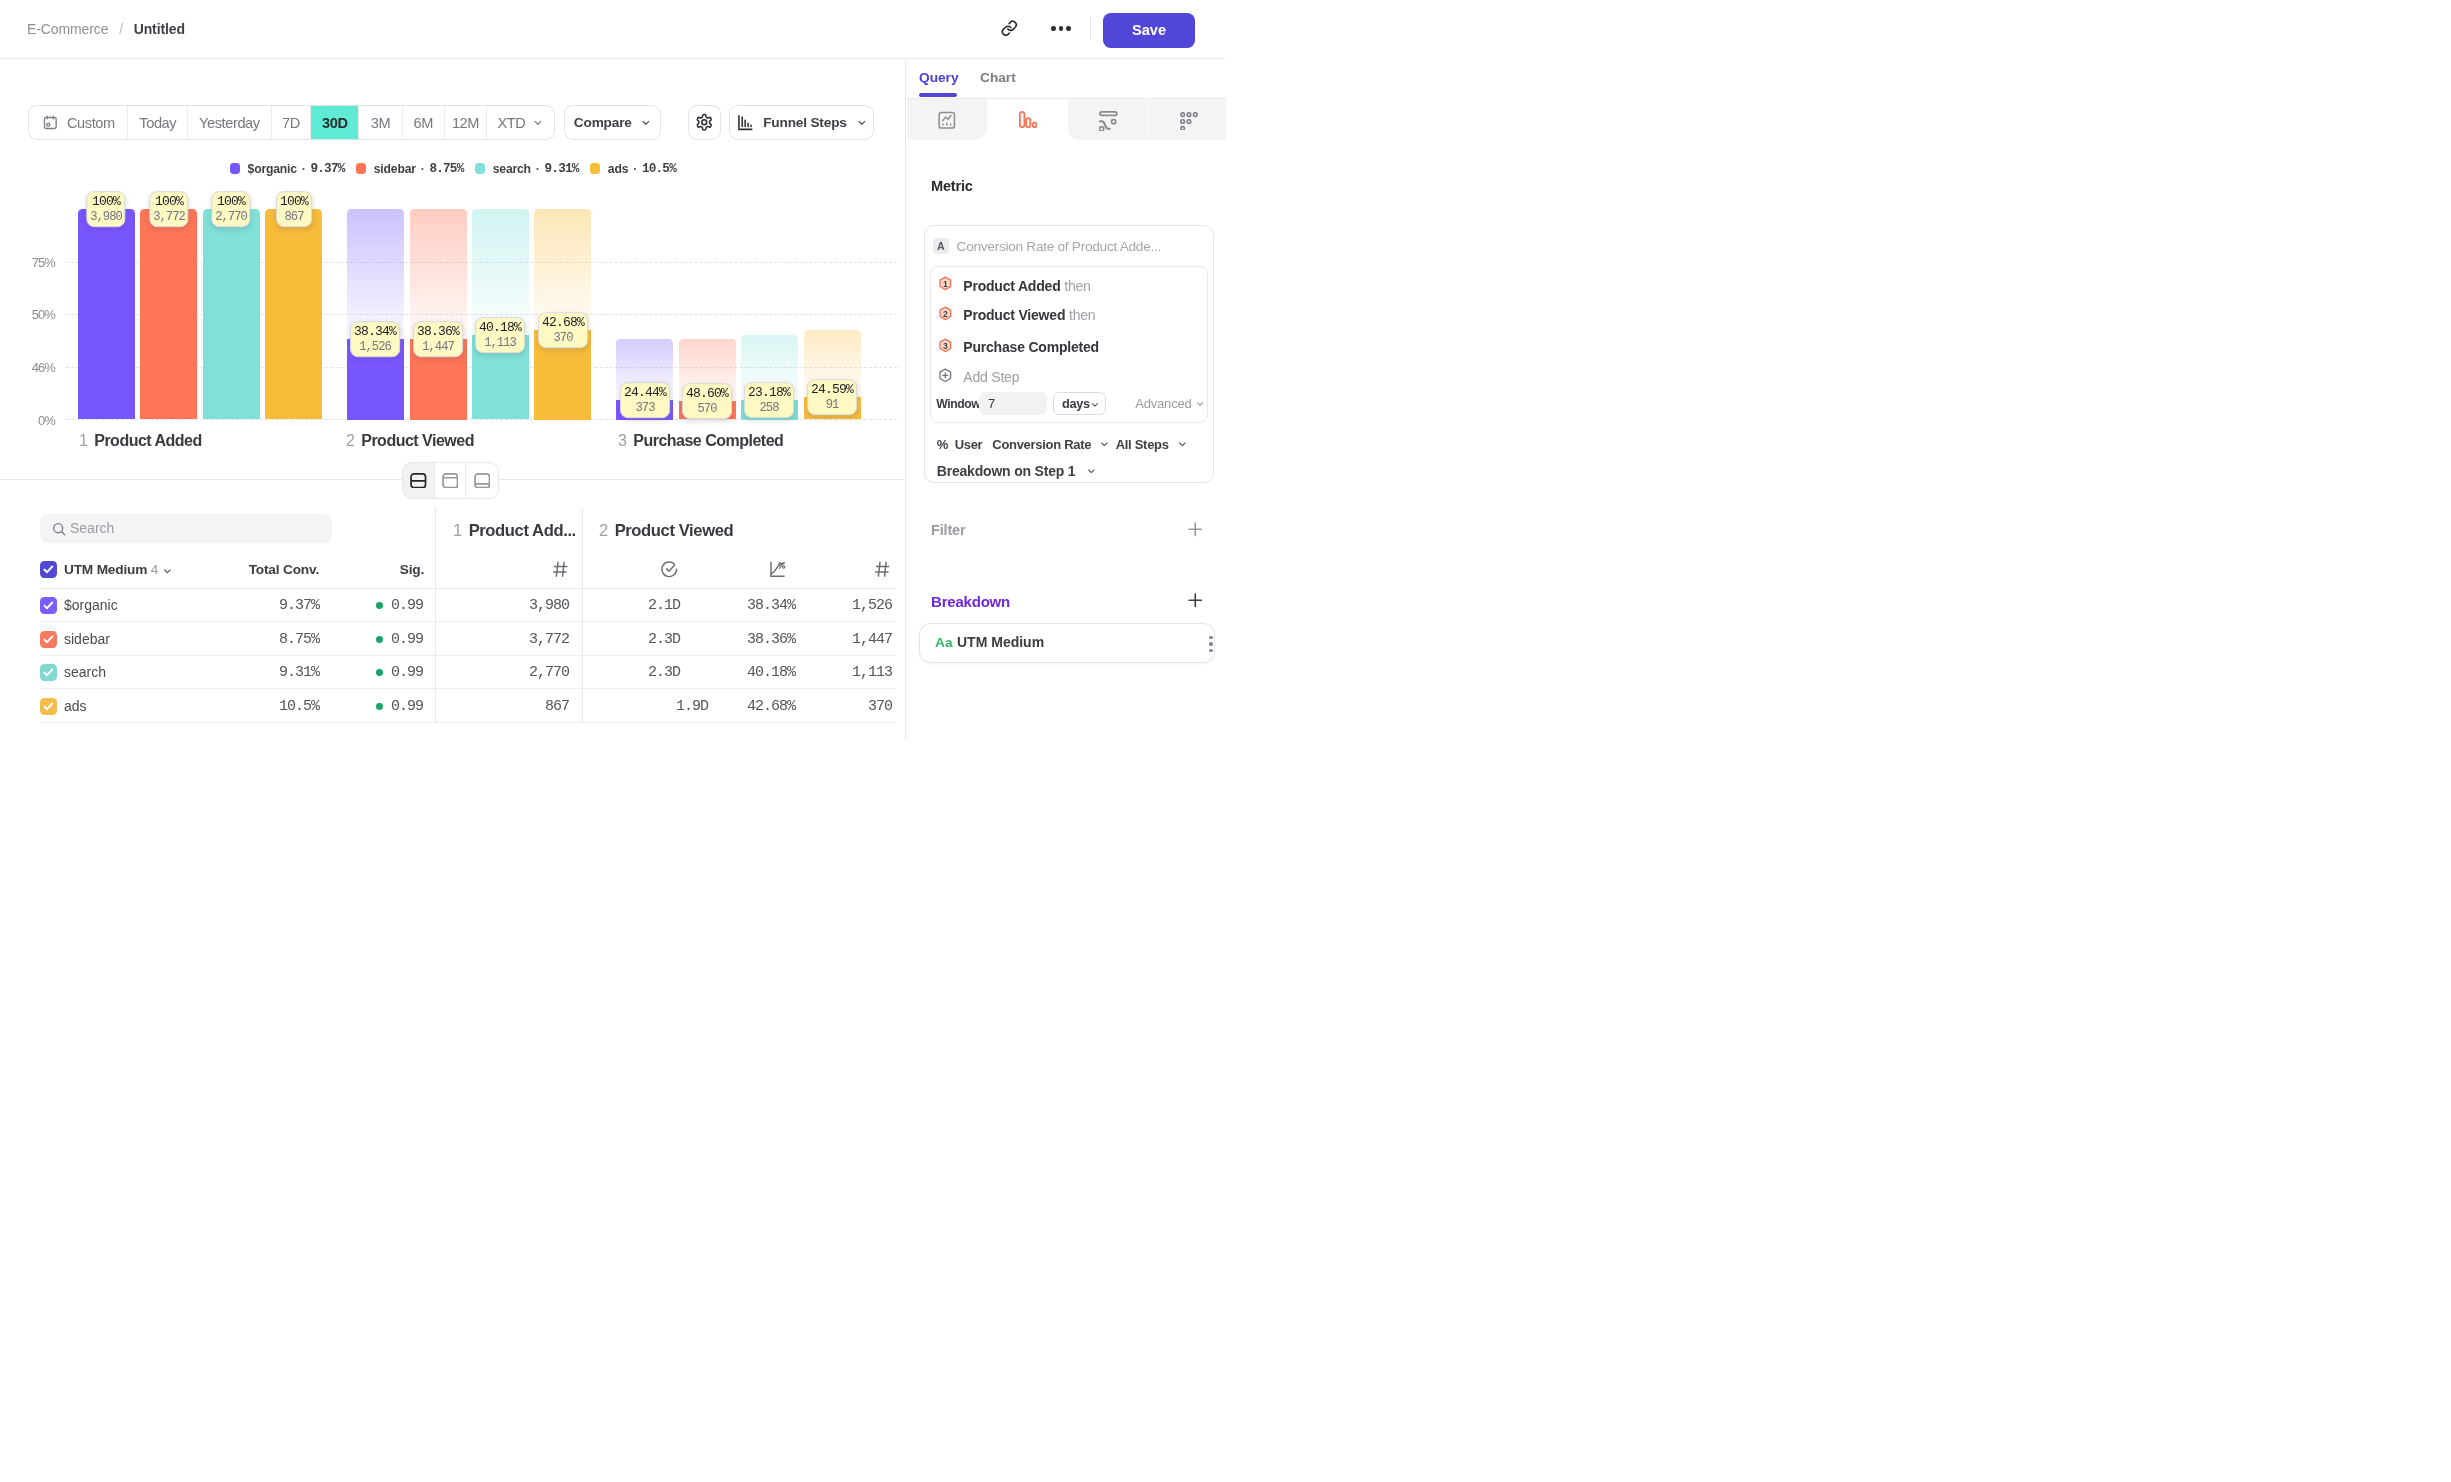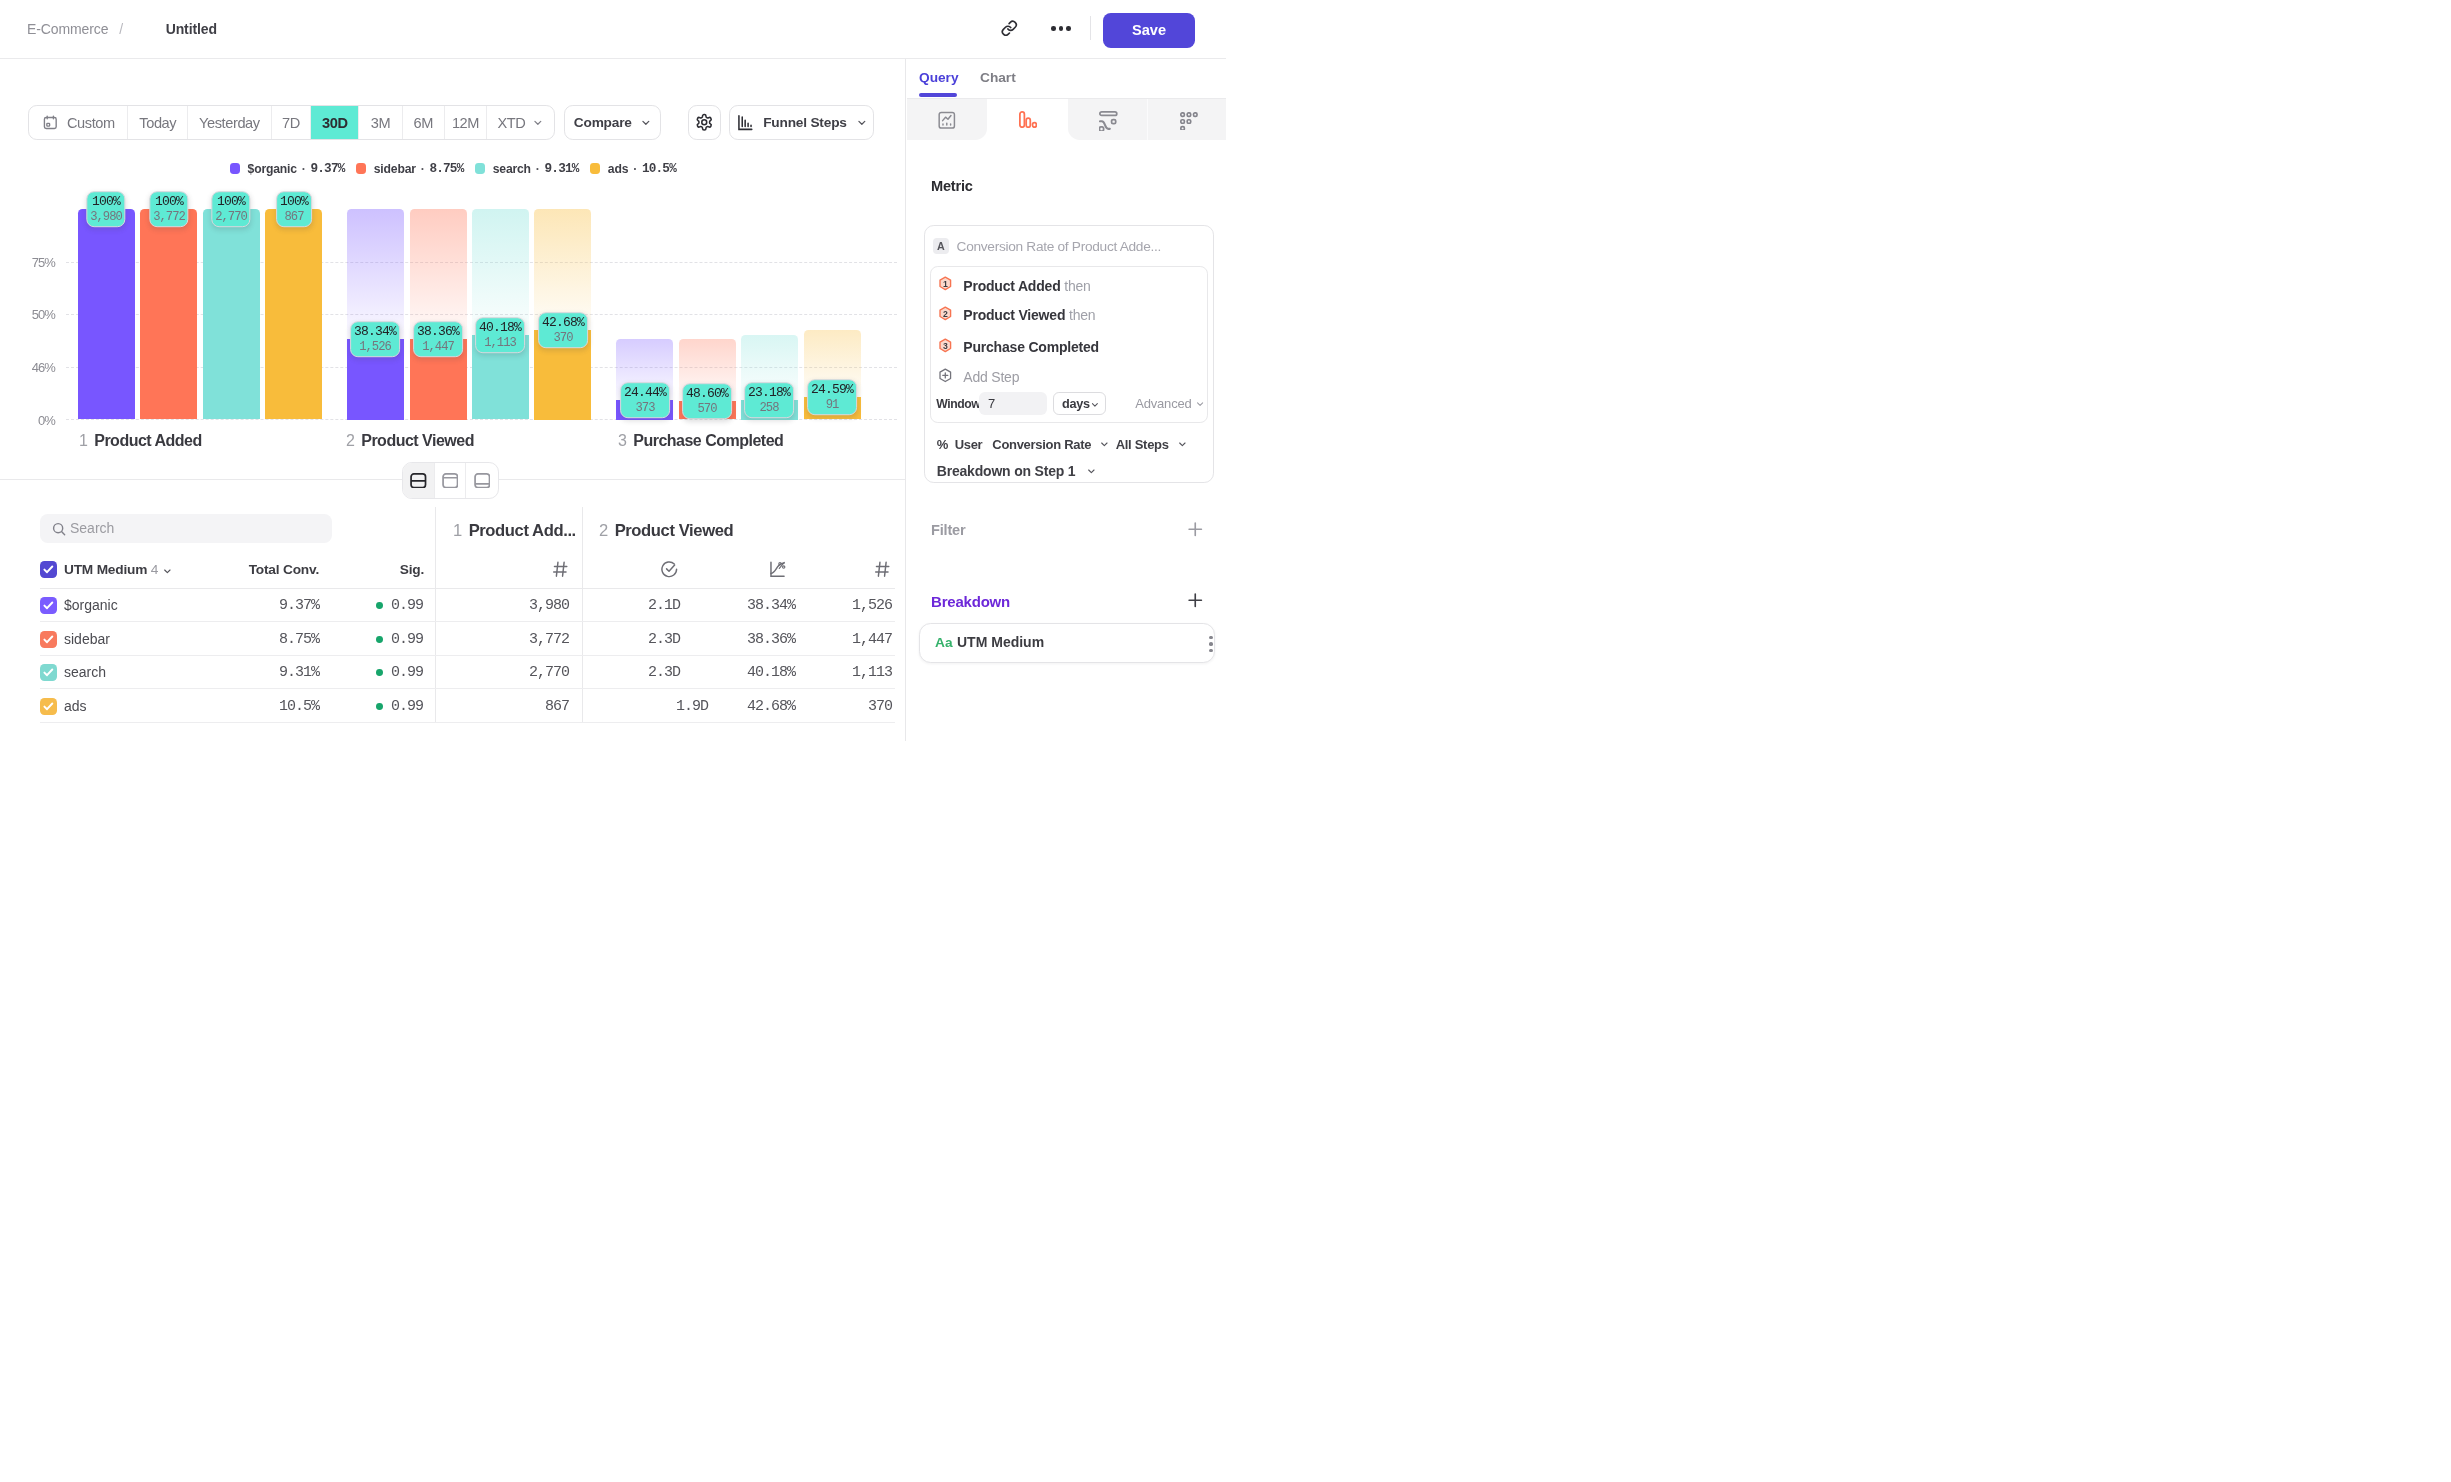--- a/index.html
+++ b/index.html
@@ -7,37 +7,37 @@
   html,body { width:1226px; height:741px; background:#fff; overflow:hidden; }
   body { font-family:"Liberation Sans", sans-serif; color:#3c3c42; position:relative; }
   .abs { position:absolute; }
   .mono { font-family:"Liberation Mono", monospace; }
   svg { display:block; }
 
   
   #hdr { position:absolute; top:0; left:0; width:1226px; height:59px; border-bottom:1px solid #eaeaec; background:#fff; }
   #crumb { position:absolute; left:27px; top:20.5px; font-size:14px; color:#8f8f96; letter-spacing:-0.1px; }
   #crumb .sep { color:#b9b9bf; margin:0 10.7px; }
-  #crumb b { color:#3f3f46; font-weight:600;margin-left:32px; }
+  #crumb b { color:#3f3f46; font-weight:600; }
   #savebtn { position:absolute; left:1103px; top:12.7px; width:92px; height:35px; background:#5246d9; border-radius:7.8px; color:#fff; font-size:14.6px; font-weight:600; text-align:center; line-height:35px; }
   #hdrdiv { position:absolute; left:1090px; top:15.6px; width:1px; height:24.4px; background:#e4e4e7; }
 
   
   .btn { position:absolute; top:105px; height:35px; border:1px solid #e3e3e6; border-radius:8.8px; background:#fff; display:flex; align-items:center; justify-content:center; font-size:13.7px; font-weight:600; color:#3f3f46; letter-spacing:-0.2px; }
   #dategrp { position:absolute; left:28px; top:105px; width:527px; height:35px; border:1px solid #e3e3e6; border-radius:8.8px; display:flex; overflow:hidden; background:#fff; }
   #dategrp .cell { border-right:1px solid #ececee; display:flex; align-items:center; justify-content:center; color:#77777e; font-size:14.6px; letter-spacing:-0.4px; }
   #dategrp .cell:last-child { border-right:none; }
   #dategrp .sel { background:#5eead4; color:#2d2d32; font-weight:700; }
 
   
   .gline { position:absolute; left:66px; width:831px; border-top:1.5px dashed #e2e2e6; }
   .ylab { position:absolute; width:45px; text-align:right; left:9.8px; font-size:13px; color:#8c8c93; letter-spacing:-1px; }
   .bar { position:absolute; }
   .rt { border-radius:4.4px 4.4px 0 0; }
-  .blabel { position:absolute; background:#5eead4; border:1px solid #d9d9dd; border-radius:7.8px; box-shadow:0 2px 4.9px rgba(60,60,70,0.16); text-align:center; padding:2px 2.9px 2px; transform:translate(-50%,-50%); white-space:nowrap; z-index:5; }
+  .blabel { position:absolute; background:#fef9c3; border:1px solid #d9d9dd; border-radius:7.8px; box-shadow:0 2px 4.9px rgba(60,60,70,0.16); text-align:center; padding:2px 2.9px 2px; transform:translate(-50%,-50%); white-space:nowrap; z-index:5; }
   .blabel .p { font-family:"Liberation Mono", monospace; font-weight:400; font-size:13px; letter-spacing:-0.8px; color:#222226; line-height:15.6px; }
   .blabel .c { font-family:"Liberation Mono", monospace; font-size:12.2px; letter-spacing:-1px; color:#75757d; line-height:14px; }
   .steplab { position:absolute; top:432px; font-size:16px; letter-spacing:-0.5px; color:#9fa0a6; }
   .steplab b { color:#3a3a40; font-weight:700; margin-left:6.8px; }
 
   
   #secline { position:absolute; top:479px; left:0; width:905px; height:1px; background:#e9e9eb; }
   #toggle { position:absolute; left:402px; top:462px; width:97px; height:37px; border:1px solid #e7e7ea; border-radius:9.8px; background:#fff; display:flex; overflow:hidden; }
   #toggle .tcell { width:32px; display:flex; align-items:center; justify-content:center; border-right:1px solid #ececee; }
   #toggle .tcell:last-child { border-right:none; }

